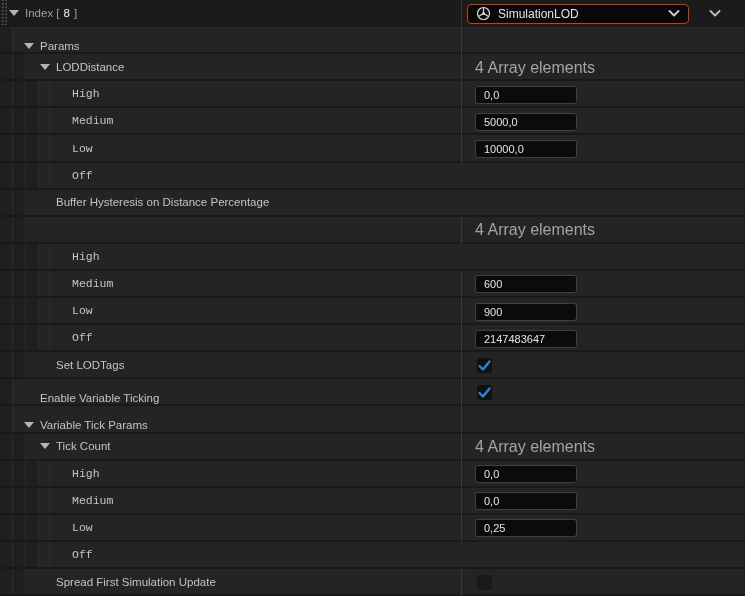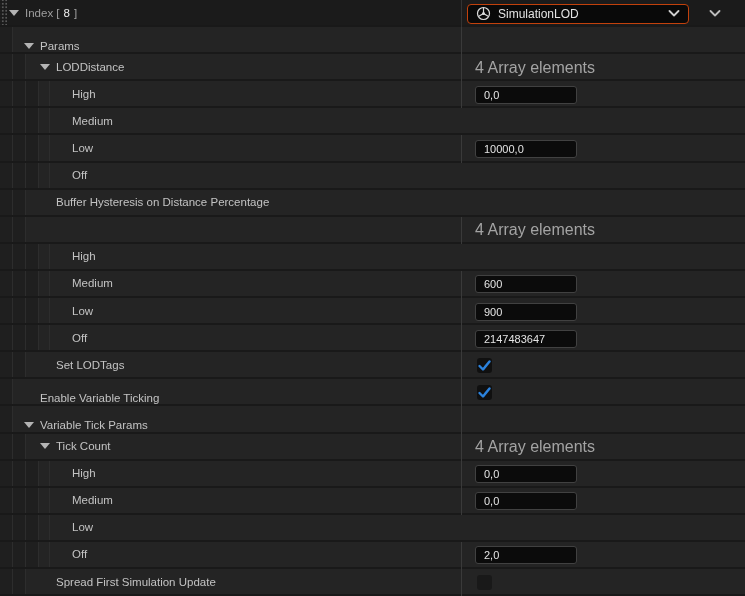--- a/index.html
+++ b/index.html
@@ -29,21 +29,21 @@
     background: transparent;
   }
   .name {
     display: flex; align-items: center;
     color: #c3c3c3; font-size: 11.5px;
     white-space: nowrap; overflow: hidden;
     flex: 1 1 auto;
   }
   .d1 .name { padding-left: 11px; margin-top: 12px; }
   .d2 .name { padding-left: 14px; }
-  .d3 .name { padding-left: 6px; }
+  .d3 .name { padding-left: 6px; font-family: Liberation Mono, monospace; }
   .exp {
     width: 16px; flex: 0 0 16px;
     display: flex; align-items: center; justify-content: flex-start;
   }
   .drag {
     width: 7px; flex: 0 0 7px; margin-right: 2px;
     align-self: stretch;
     background-image: radial-gradient(#585858 1px, transparent 1.15px);
     background-size: 3.5px 3.5px;
     background-position: 1px 2px;
@@ -176,20 +176,23 @@
         </div>
       </div><div class="row d3">
         <div class="indent-cell"></div>
         <div class="indent-cell"></div>
         <div class="indent-cell"></div>
         <div class="indent-cell guide"></div>
         <div class="name">
           <div class="exp"></div>
           <span class="lbl">Medium</span>
         </div>
+        <div class="val">
+          <input class="txtin" type="text" value="5000,0" style="">
+        </div>
       </div><div class="row d3">
         <div class="indent-cell"></div>
         <div class="indent-cell"></div>
         <div class="indent-cell"></div>
         <div class="indent-cell guide"></div>
         <div class="name">
           <div class="exp"></div>
           <span class="lbl">Low</span>
         </div>
         <div class="val">
@@ -344,31 +347,31 @@
         </div>
       </div><div class="row d3">
         <div class="indent-cell"></div>
         <div class="indent-cell"></div>
         <div class="indent-cell"></div>
         <div class="indent-cell guide"></div>
         <div class="name">
           <div class="exp"></div>
           <span class="lbl">Low</span>
         </div>
+        <div class="val">
+          <input class="txtin" type="text" value="0,25" style="">
+        </div>
       </div><div class="row d3">
         <div class="indent-cell"></div>
         <div class="indent-cell"></div>
         <div class="indent-cell"></div>
         <div class="indent-cell guide"></div>
         <div class="name">
           <div class="exp"></div>
           <span class="lbl">Off</span>
-        </div>
-        <div class="val">
-          <input class="txtin" type="text" value="2,0" style="">
         </div>
       </div><div class="row d2">
         <div class="indent-cell"></div>
         <div class="indent-cell"></div>
         <div class="name">
           <div class="exp"></div>
           <span class="lbl">Spread First Simulation Update</span>
         </div>
         <div class="val">
           <div class="cb unchecked"></div>

